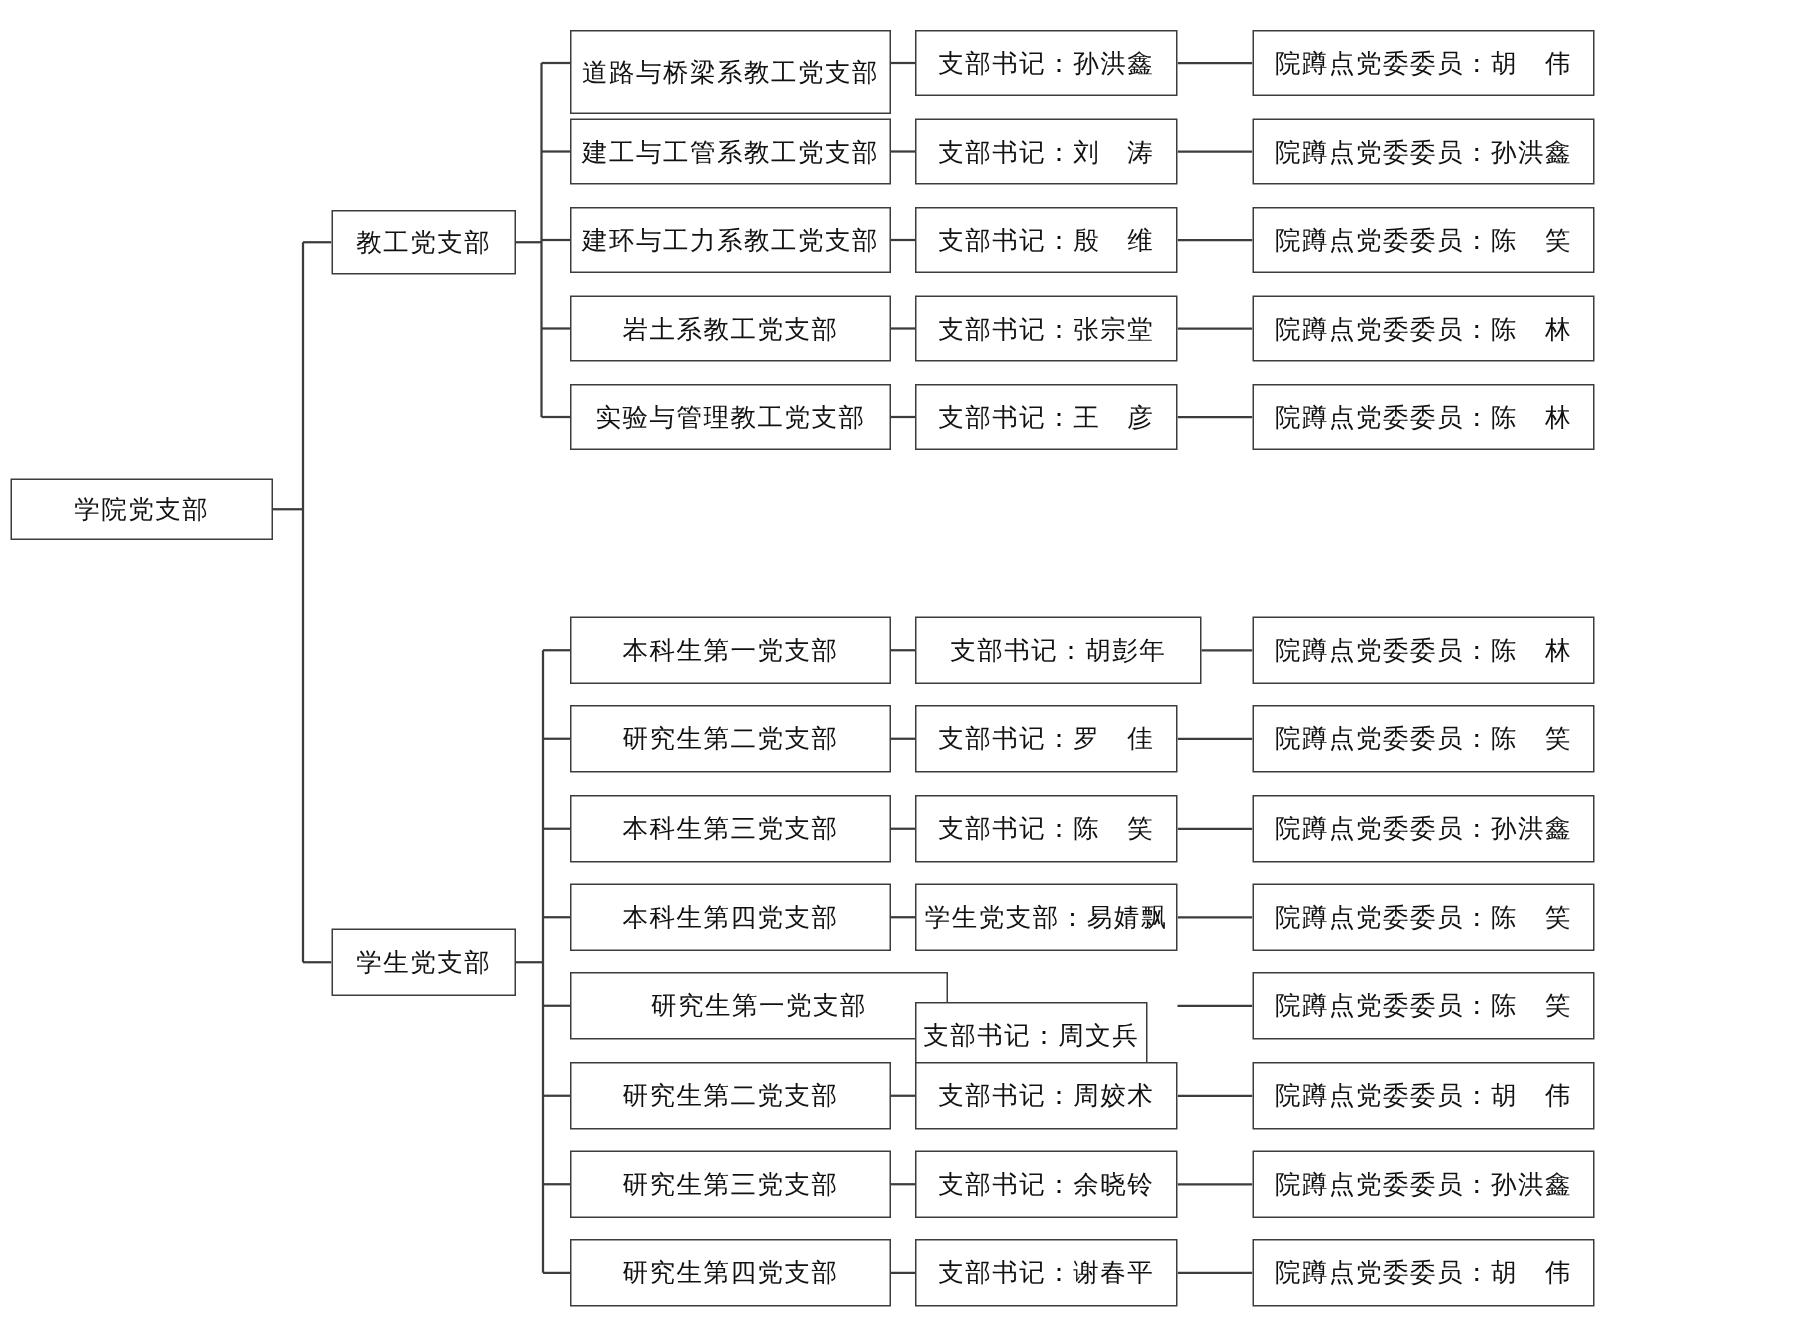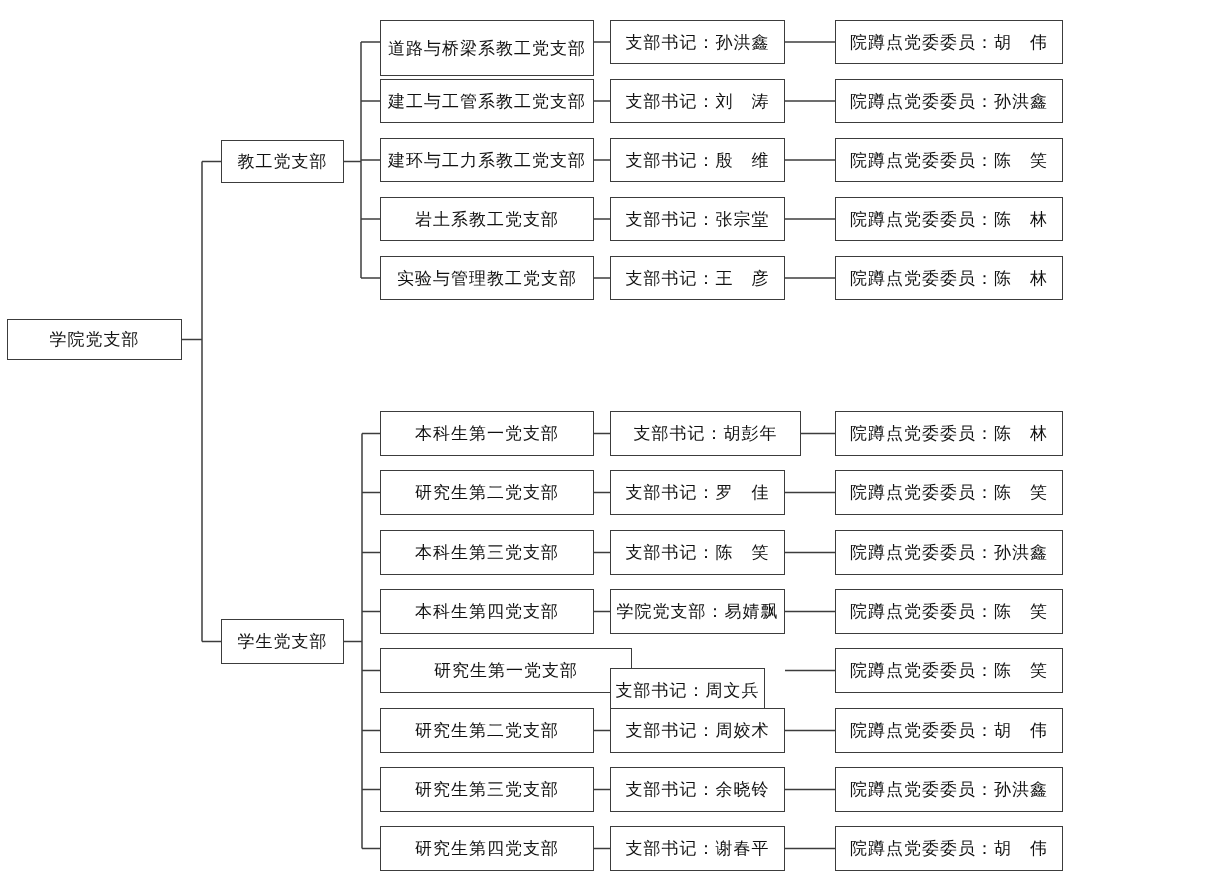--- a/index.html
+++ b/index.html
@@ -104,21 +104,21 @@
 
   <div class="box" style="left:380px;top:470px;width:214px;height:45px">研究生第二党支部</div>
   <div class="box" style="left:610px;top:470px;width:175px;height:45px">支部书记：罗　佳</div>
   <div class="box" style="left:835px;top:470px;width:228px;height:45px">院蹲点党委委员：陈　笑</div>
 
   <div class="box" style="left:380px;top:530px;width:214px;height:45px">本科生第三党支部</div>
   <div class="box" style="left:610px;top:530px;width:175px;height:45px">支部书记：陈　笑</div>
   <div class="box" style="left:835px;top:530px;width:228px;height:45px">院蹲点党委委员：孙洪鑫</div>
 
   <div class="box" style="left:380px;top:589px;width:214px;height:45px">本科生第四党支部</div>
-  <div class="box" style="left:610px;top:589px;width:175px;height:45px">学院党支部：易婧飘</div>
+  <div class="box" style="left:610px;top:589px;width:175px;height:45px">学生党支部：易婧飘</div>
   <div class="box" style="left:835px;top:589px;width:228px;height:45px">院蹲点党委委员：陈　笑</div>
 
   <div class="box" style="left:380px;top:648px;width:252px;height:45px">研究生第一党支部</div>
   <div class="box" style="left:610px;top:668px;width:155px;height:45px">支部书记：周文兵</div>
   <div class="box" style="left:835px;top:648px;width:228px;height:45px">院蹲点党委委员：陈　笑</div>
 
   <div class="box" style="left:380px;top:708px;width:214px;height:45px">研究生第二党支部</div>
   <div class="box" style="left:610px;top:708px;width:175px;height:45px">支部书记：周姣术</div>
   <div class="box" style="left:835px;top:708px;width:228px;height:45px">院蹲点党委委员：胡　伟</div>
 

